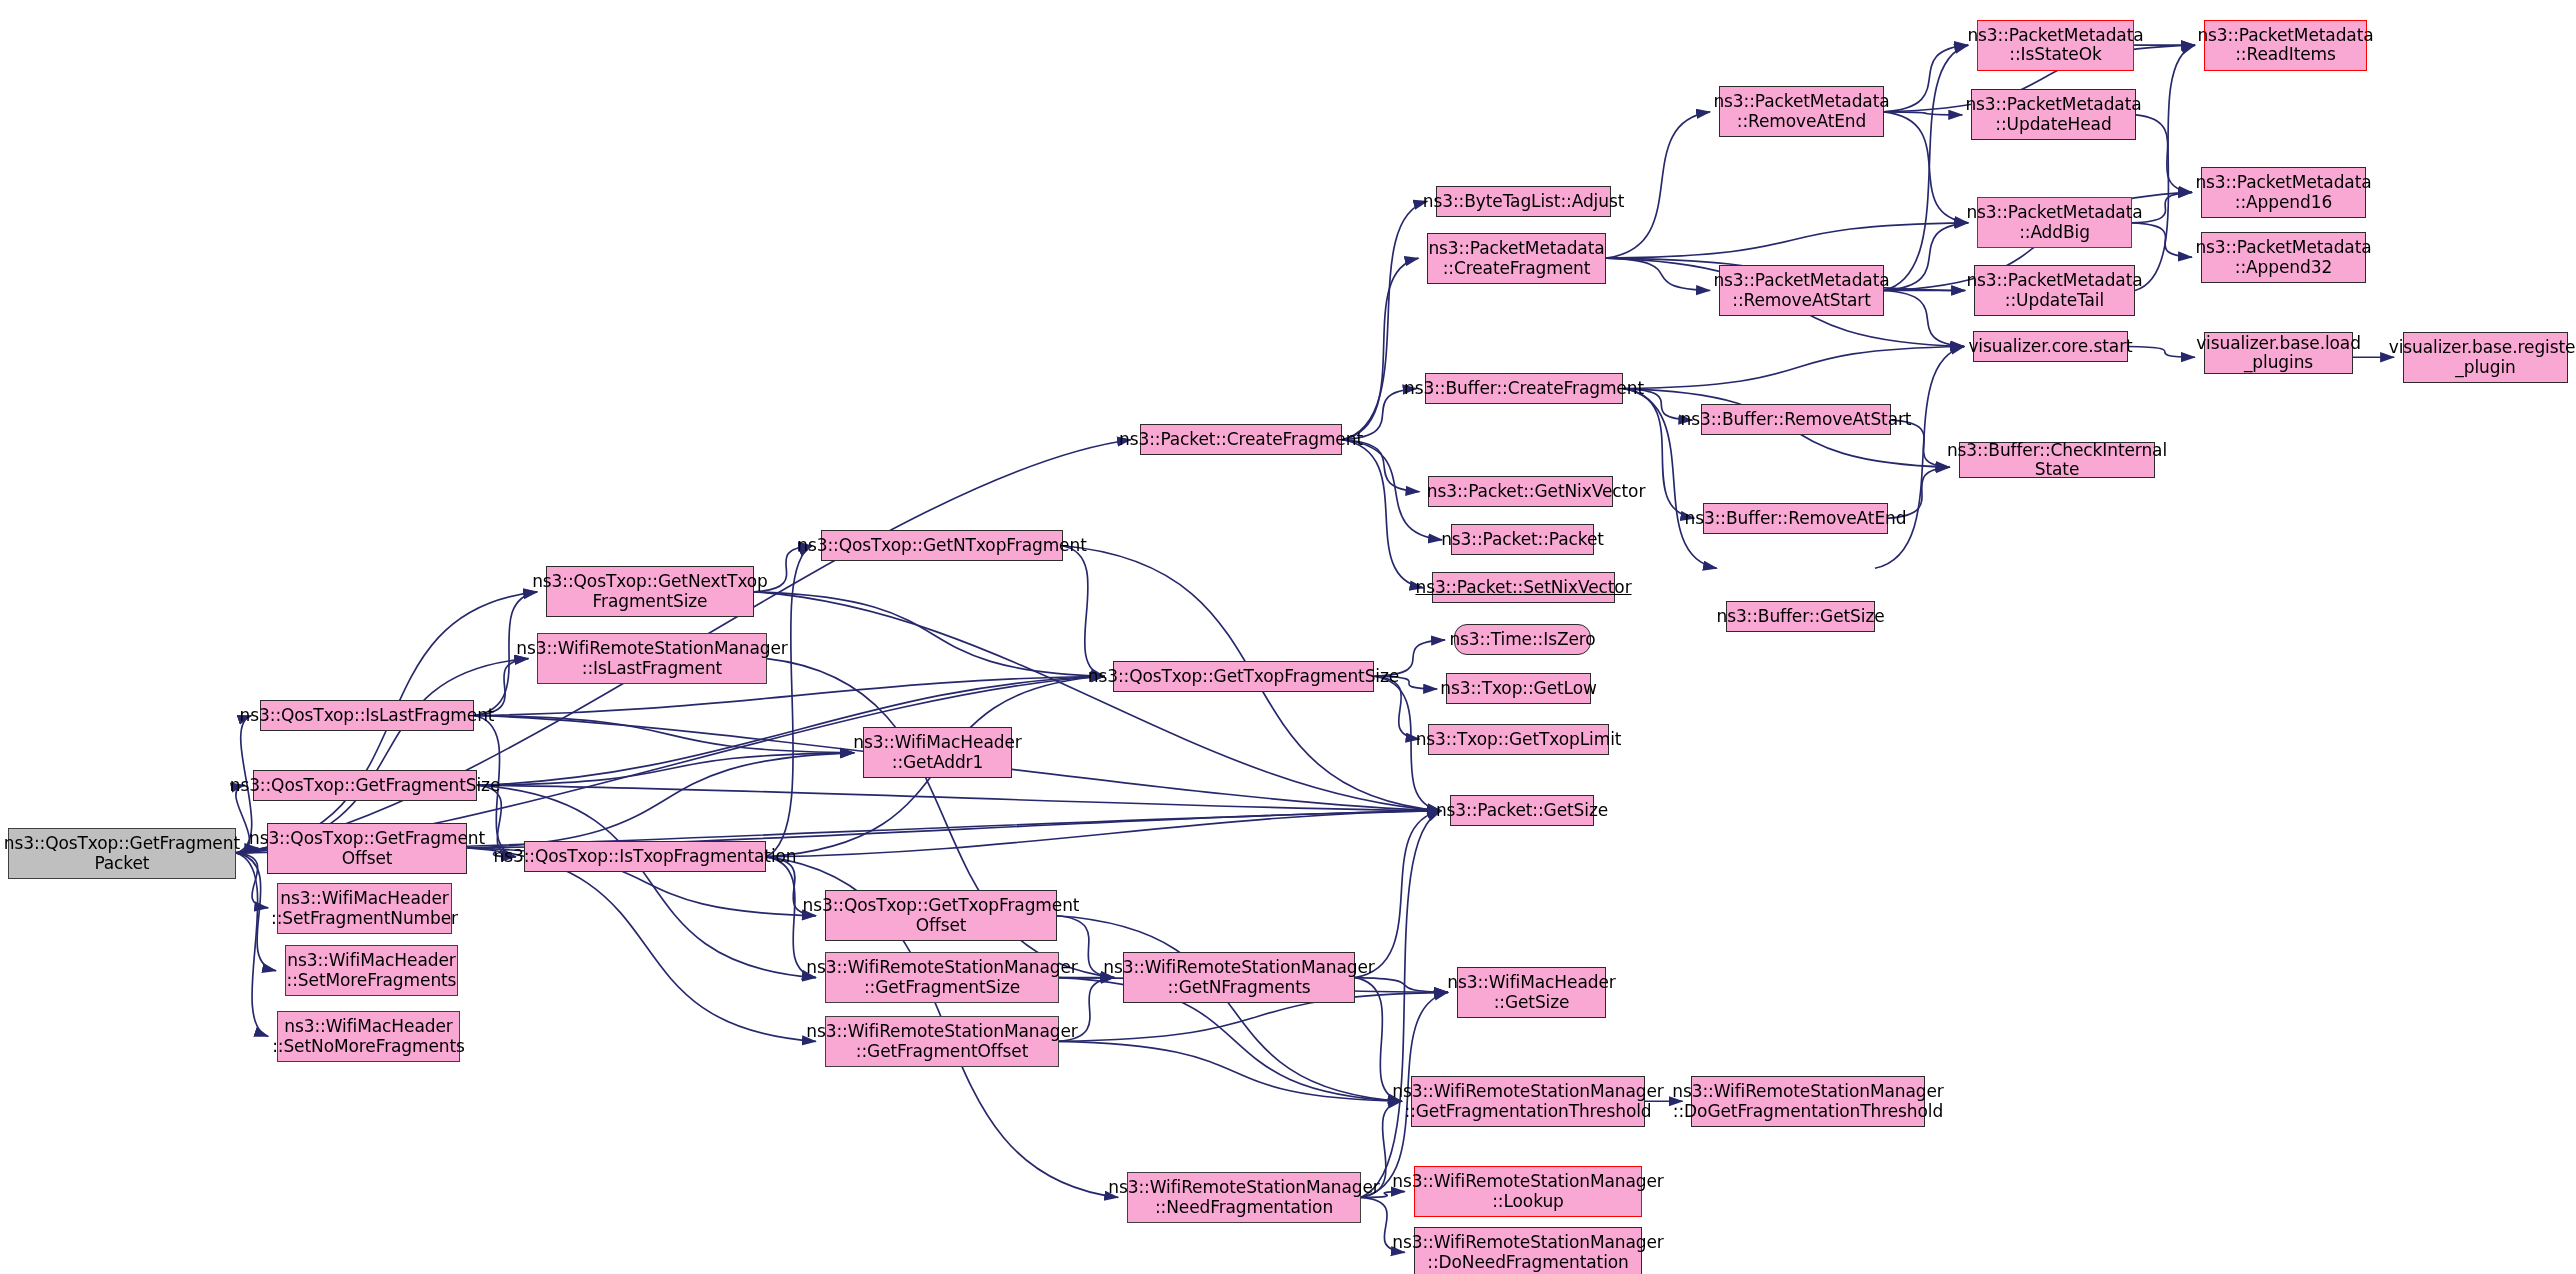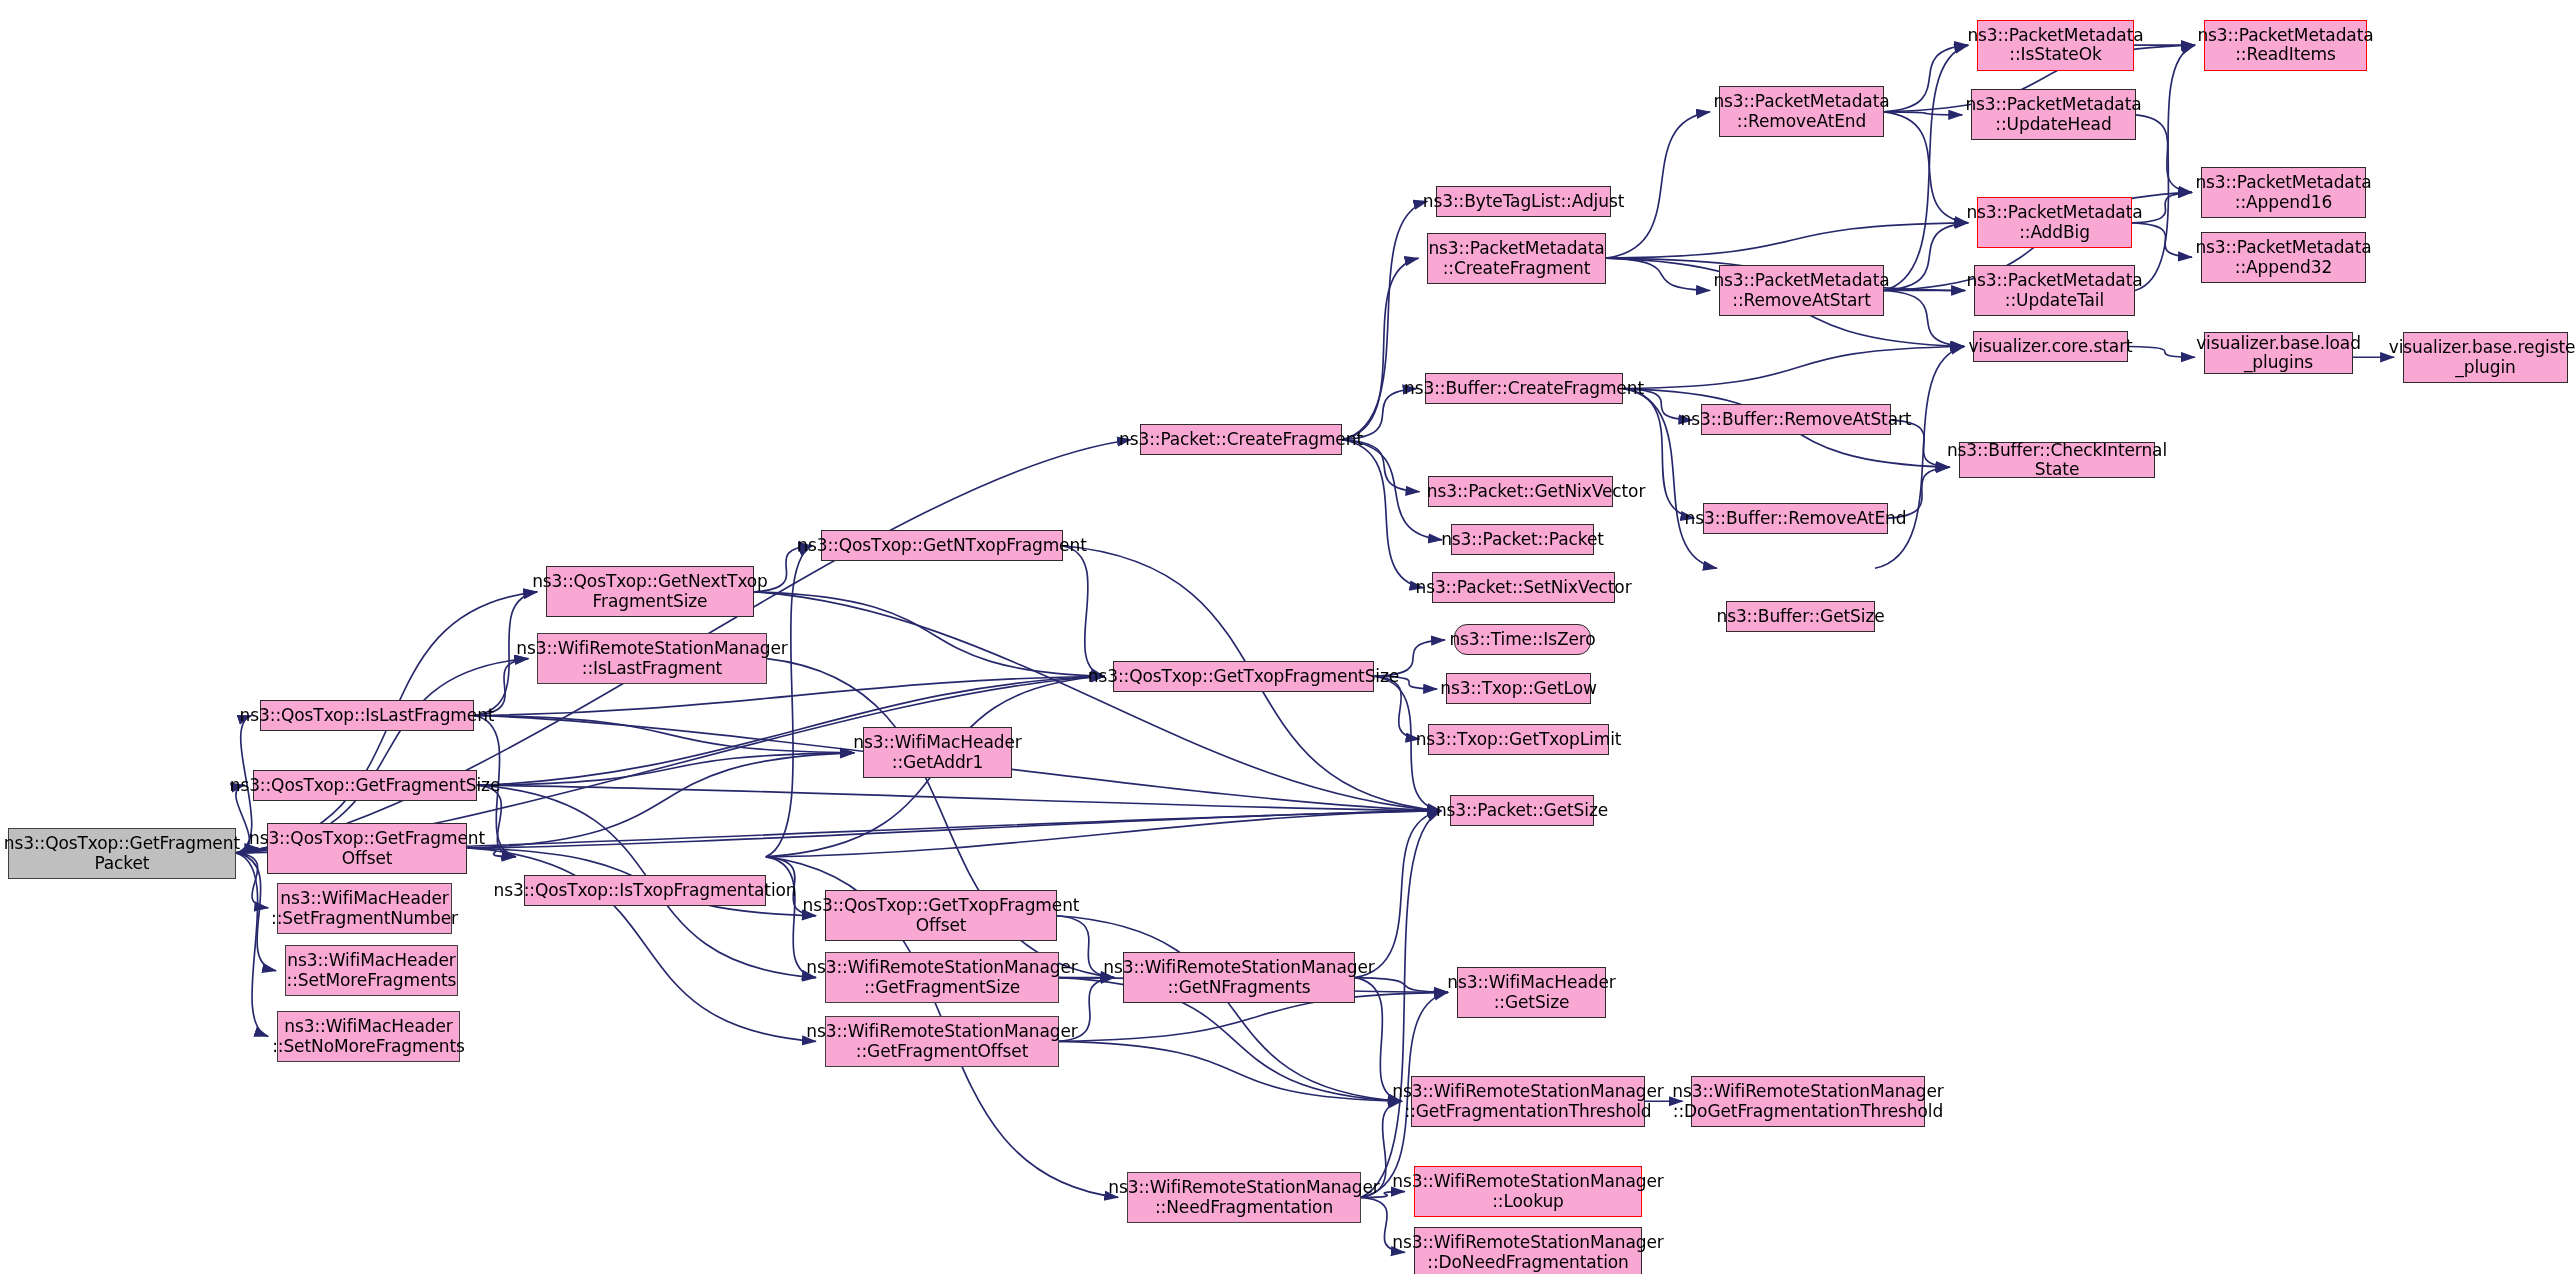--- a/index.html
+++ b/index.html
@@ -133,21 +133,21 @@
       <div class="node " style="left: 277px; top: 883px; width: 175px; height: 51px;"><span class="lbl">ns3::WifiMacHeader
 ::SetFragmentNumber</span></div>
       <div class="node " style="left: 285px; top: 945px; width: 173px; height: 51px;"><span class="lbl">ns3::WifiMacHeader
 ::SetMoreFragments</span></div>
       <div class="node " style="left: 277px; top: 1011px; width: 183px; height: 51px;"><span class="lbl">ns3::WifiMacHeader
 ::SetNoMoreFragments</span></div>
       <div class="node thin" style="left: 546px; top: 566px; width: 208px; height: 51px;"><span class="lbl">ns3::QosTxop::GetNextTxop
 FragmentSize</span></div>
       <div class="node " style="left: 537px; top: 633px; width: 230px; height: 51px;"><span class="lbl">ns3::WifiRemoteStationManager
 ::IsLastFragment</span></div>
-      <div class="node thin" style="left: 524px; top: 841px; width: 242px; height: 31px; margin-top: 34px;"><span class="lbl">ns3::QosTxop::IsTxopFragmentation</span></div>
+      <div class="node thin" style="left: 524px; top: 841px; width: 242px; height: 31px;"><span class="lbl">ns3::QosTxop::IsTxopFragmentation</span></div>
       <div class="node thin" style="left: 863px; top: 727px; width: 149px; height: 51px;"><span class="lbl">ns3::WifiMacHeader
 ::GetAddr1</span></div>
       <div class="node thin" style="left: 821px; top: 530px; width: 242px; height: 31px;"><span class="lbl">ns3::QosTxop::GetNTxopFragment</span></div>
       <div class="node thin" style="left: 825px; top: 890px; width: 232px; height: 51px;"><span class="lbl">ns3::QosTxop::GetTxopFragment
 Offset</span></div>
       <div class="node " style="left: 825px; top: 952px; width: 234px; height: 51px;"><span class="lbl">ns3::WifiRemoteStationManager
 ::GetFragmentSize</span></div>
       <div class="node " style="left: 825px; top: 1016px; width: 234px; height: 51px;"><span class="lbl">ns3::WifiRemoteStationManager
 ::GetFragmentOffset</span></div>
       <div class="node " style="left: 1127px; top: 1172px; width: 234px; height: 51px;"><span class="lbl">ns3::WifiRemoteStationManager
@@ -161,21 +161,21 @@
       <div class="node thin" style="left: 1428px; top: 724px; width: 181px; height: 31px;"><span class="lbl">ns3::Txop::GetTxopLimit</span></div>
       <div class="node thin" style="left: 1450px; top: 795px; width: 144px; height: 31px;"><span class="lbl">ns3::Packet::GetSize</span></div>
       <div class="node thin" style="left: 1457px; top: 967px; width: 149px; height: 51px;"><span class="lbl">ns3::WifiMacHeader
 ::GetSize</span></div>
       <div class="node thin" style="left: 1436px; top: 186px; width: 175px; height: 31px;"><span class="lbl">ns3::ByteTagList::Adjust</span></div>
       <div class="node thin" style="left: 1427px; top: 233px; width: 179px; height: 51px;"><span class="lbl">ns3::PacketMetadata
 ::CreateFragment</span></div>
       <div class="node thin" style="left: 1425px; top: 373px; width: 198px; height: 31px;"><span class="lbl">ns3::Buffer::CreateFragment</span></div>
       <div class="node thin" style="left: 1428px; top: 476px; width: 185px; height: 31px; padding-left: 37px;"><span class="lbl">ns3::Packet::GetNixVector</span></div>
       <div class="node thin" style="left: 1451px; top: 524px; width: 143px; height: 31px;"><span class="lbl">ns3::Packet::Packet</span></div>
-      <div class="node thin" style="left: 1432px; top: 572px; width: 183px; height: 31px;"><span class="lbl">ns3::Packet::SetNixVector</span></div>
+      <div class="node thin" style="left: 1432px; top: 572px; width: 183px; height: 31px; text-decoration: underline;"><span class="lbl">ns3::Packet::SetNixVector</span></div>
       <div class="node thin" style="left: 1411px; top: 1076px; width: 234px; height: 51px;"><span class="lbl">ns3::WifiRemoteStationManager
 ::GetFragmentationThreshold</span></div>
       <div class="node red" style="left: 1414px; top: 1166px; width: 228px; height: 51px;"><span class="lbl">ns3::WifiRemoteStationManager
 ::Lookup</span></div>
       <div class="node thin" style="left: 1414px; top: 1227px; width: 228px; height: 51px;"><span class="lbl">ns3::WifiRemoteStationManager
 ::DoNeedFragmentation</span></div>
       <div class="node thin" style="left: 1719px; top: 86px; width: 165px; height: 51px;"><span class="lbl">ns3::PacketMetadata
 ::RemoveAtEnd</span></div>
       <div class="node thin" style="left: 1719px; top: 265px; width: 165px; height: 51px;"><span class="lbl">ns3::PacketMetadata
 ::RemoveAtStart</span></div>

